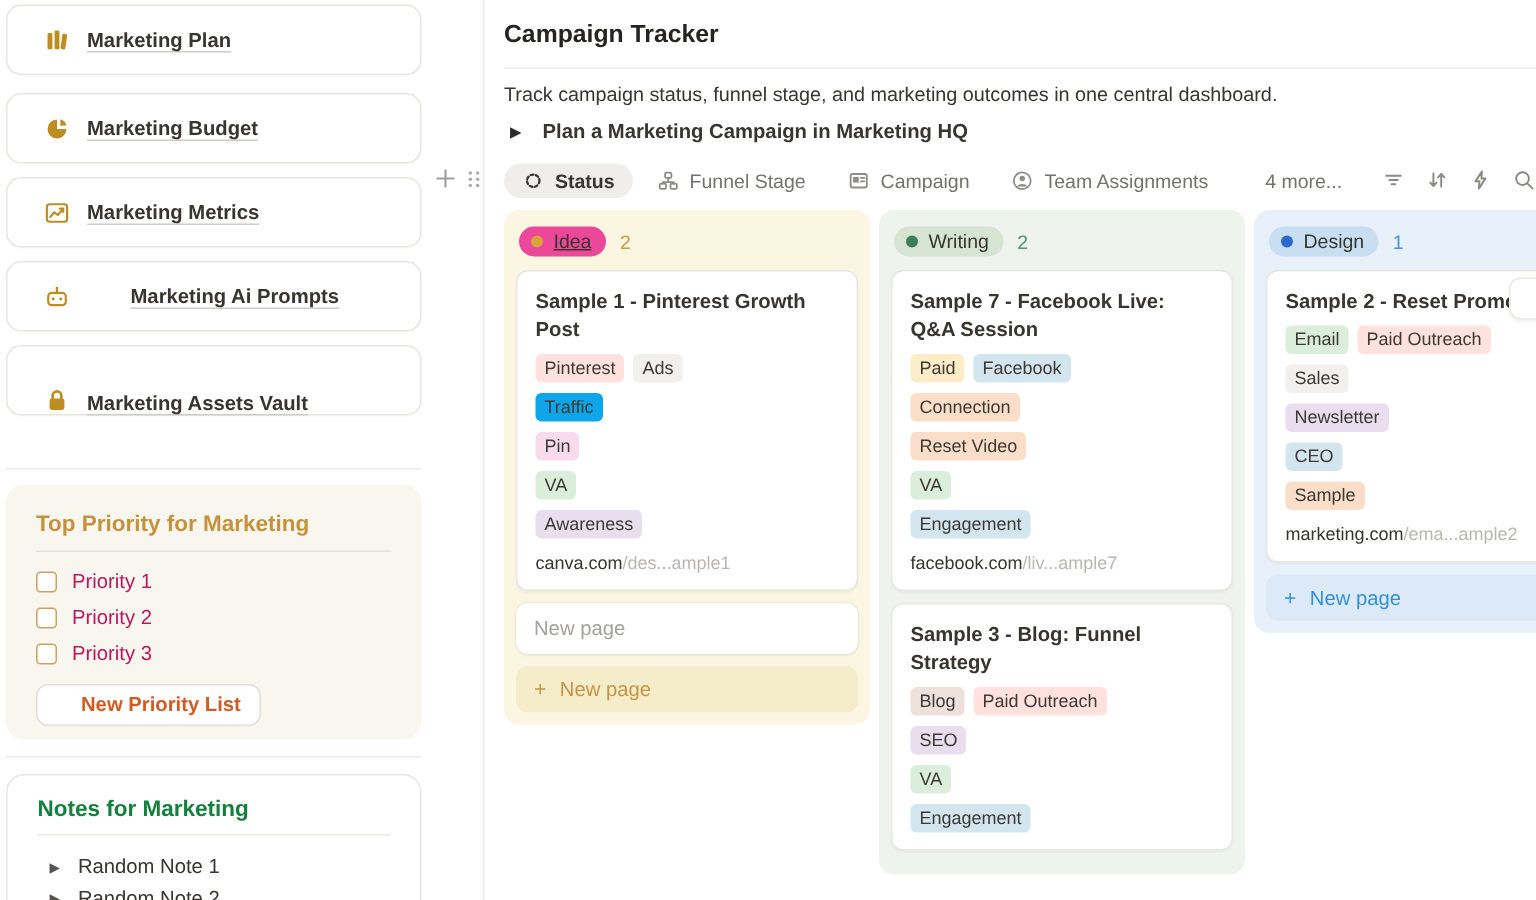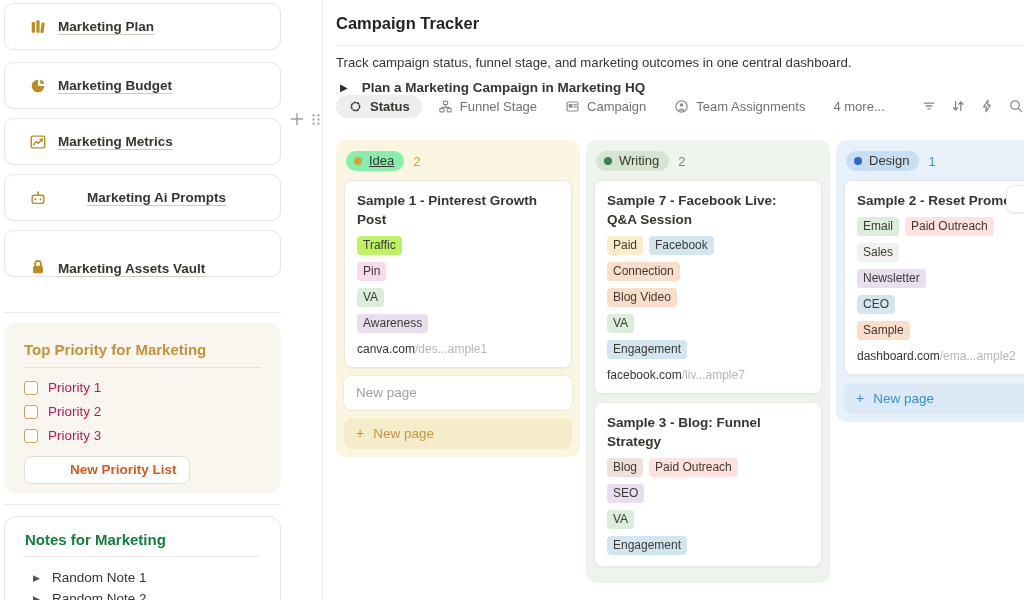--- a/index.html
+++ b/index.html
@@ -16,21 +16,21 @@
     text-decoration-color:#cfccc6; text-underline-offset:3px; text-decoration-thickness:1px; }
   .side-div { position:absolute; left:4px; width:277px; height:1px; background:#efece7; }
 
   #priority-card { position:absolute; left:4px; top:323px; width:277px; height:170px;
     background:#f9f6f0; border-radius:12px; padding:18px 20px; }
   #priority-title { font-size:15px; font-weight:700; color:#c3923b; }
   .card-hr { height:1px; background:#e6dfd3; margin:9px 0 12px; border:0; }
   .prio-row { display:flex; align-items:center; gap:10px; margin-bottom:9px; cursor:pointer; }
   .prio-box { width:14px; height:14px; border:1.5px solid #cfa05b; border-radius:3px; background:#fff; }
   .prio-lbl { font-size:13.5px; color:#be185d; }
-  #new-priority-btn { margin-top:4px; display:inline-flex; align-items:center; gap:20px;
+  #new-priority-btn { margin-top:4px; display:inline-flex; align-items:center; gap:4px;
     background:#fff; border:1px solid #e3dfd8; border-radius:8px; padding:5px 12px 6px 10px;
     font-size:13.5px; font-weight:700; color:#d25b22; cursor:pointer; }
   #new-priority-btn .icn { width:15px; height:15px; display:flex; }
 
   #notes-card { position:absolute; left:4px; top:516px; width:277px; height:110px;
     background:#fff; border:1px solid #e8e5e0; border-radius:12px; padding:14px 20px; }
   #notes-title { font-size:15px; font-weight:700; color:#15803d; }
   #notes-card .card-hr { background:#ece9e4; margin:8px 0 10px; }
   .note-row { display:flex; align-items:center; gap:12px; padding:3px 0 3px 8px;
     font-size:13.5px; cursor:pointer; }
@@ -41,21 +41,21 @@
   #block-plus { position:absolute; left:288px; top:110px; width:18px; height:18px; color:#a19f9b; cursor:pointer; }
   #block-grip { position:absolute; left:309px; top:111px; width:14px; height:17px; color:#aeaca8; cursor:pointer; }
   #main { position:absolute; left:336px; top:0; width:812px; height:600px; }
   #page-title { position:absolute; top:14px; left:0; font-size:16.5px; font-weight:700; color:#252420; }
   #title-hr { position:absolute; top:45px; left:0; width:688px; height:1px; background:#ededeb; }
   #page-desc { position:absolute; top:55px; left:0; font-size:13.2px; color:#37352f; }
   #toggle-row { position:absolute; top:80px; left:4px; display:flex; align-items:center; gap:14px; cursor:pointer; }
   #toggle-row .tri { font-size:10px; color:#2c2b27; }
   #toggle-row .lbl { font-size:13.5px; font-weight:700; }
 
-  #tabs-row { position:absolute; top:92px; left:0; width:688px; height:28px; display:flex; align-items:center; }
+  #tabs-row { position:absolute; top:106px; left:0; width:688px; height:28px; display:flex; align-items:center;gap:10px; }
   .tab { display:inline-flex; align-items:center; gap:7px; font-size:13px; color:#74726d;
     cursor:pointer; margin-right:28px; white-space:nowrap; }
   .tab .icn { width:15px; height:15px; display:flex; color:#8e8c86; }
   .tab.active { background:#efeeec; border-radius:14px; padding:4px 12px; color:#37352f;
     font-weight:700; margin-right:16px; }
   .tab.active .icn { color:#37352f; }
   #more-tabs { font-size:13px; color:#74726d; cursor:pointer; }
   #tool-icons { position:absolute; right:0; top:0; height:28px; display:flex; align-items:center; gap:13px; }
   #tool-icons .icn { width:16px; height:16px; display:flex; color:#8a8882; cursor:pointer; }
 
@@ -272,30 +272,34 @@
             <circle cx="8.8" cy="8.8" r="5.3"></circle>
             <path d="M12.8 12.8 L17 17"></path>
           </svg>
         </span>
       </span>
   </div>
 
   <div id="board">
       <div class="column" style="background: rgb(251, 246, 226);">
         <div class="col-head">
-          <span class="pill" style="background: #86efac; text-decoration: underline;">
+          <span class="pill" style="background: #ec4899; text-decoration: underline;">
             <span class="dot" style="background: rgb(217, 163, 59);"></span>
             <span>Idea</span>
           </span>
           <span class="col-count" style="color: rgb(201, 158, 61);">2</span>
         </div>
         <div class="kcard">
           <div class="kcard-title">Sample 1 - Pinterest Growth Post</div>
           <div class="tag-row">
-            <span class="tag" style="background: #bef264;">Traffic</span>
+            <span class="tag" style="background: rgb(255, 226, 221);">Pinterest</span>
+            <span class="tag" style="background: rgb(241, 240, 239);">Ads</span>
+          </div>
+          <div class="tag-row">
+            <span class="tag" style="background: #0ea5e9;">Traffic</span>
           </div>
           <div class="tag-row">
             <span class="tag" style="background: rgb(248, 220, 238);">Pin</span>
           </div>
           <div class="tag-row">
             <span class="tag" style="background: rgb(219, 237, 219);">VA</span>
           </div>
           <div class="tag-row">
             <span class="tag" style="background: rgb(232, 222, 238);">Awareness</span>
           </div>
@@ -318,21 +322,21 @@
         <div class="kcard">
           <div class="kcard-title">Sample 7 - Facebook Live: Q&amp;A Session</div>
           <div class="tag-row">
             <span class="tag" style="background: rgb(253, 236, 200);">Paid</span>
             <span class="tag" style="background: rgb(211, 229, 239);">Facebook</span>
           </div>
           <div class="tag-row">
             <span class="tag" style="background: rgb(250, 222, 201);">Connection</span>
           </div>
           <div class="tag-row">
-            <span class="tag" style="background: rgb(250, 222, 201);">Blog Video</span>
+            <span class="tag" style="background: rgb(250, 222, 201);">Reset Video</span>
           </div>
           <div class="tag-row">
             <span class="tag" style="background: rgb(219, 237, 219);">VA</span>
           </div>
           <div class="tag-row">
             <span class="tag" style="background: rgb(211, 229, 239);">Engagement</span>
           </div>
           <div class="kcard-link"><span class="link-domain">facebook.com</span><span class="link-path">/liv...ample7</span></div>
         </div>
         <div class="kcard">
@@ -371,21 +375,21 @@
           </div>
           <div class="tag-row">
             <span class="tag" style="background: rgb(232, 222, 238);">Newsletter</span>
           </div>
           <div class="tag-row">
             <span class="tag" style="background: rgb(211, 229, 239);">CEO</span>
           </div>
           <div class="tag-row">
             <span class="tag" style="background: rgb(250, 222, 201);">Sample</span>
           </div>
-          <div class="kcard-link"><span class="link-domain">dashboard.com</span><span class="link-path">/ema...ample2</span></div>
+          <div class="kcard-link"><span class="link-domain">marketing.com</span><span class="link-path">/ema...ample2</span></div>
         </div>
         <div class="newpage-btn" style="background: rgb(220, 234, 247); color: rgb(51, 143, 217);">
           <span class="plus">+</span>
           <span>New page</span>
         </div>
       </div>
     </div>
 </div>
 
 <div id="hover-pill"></div>

